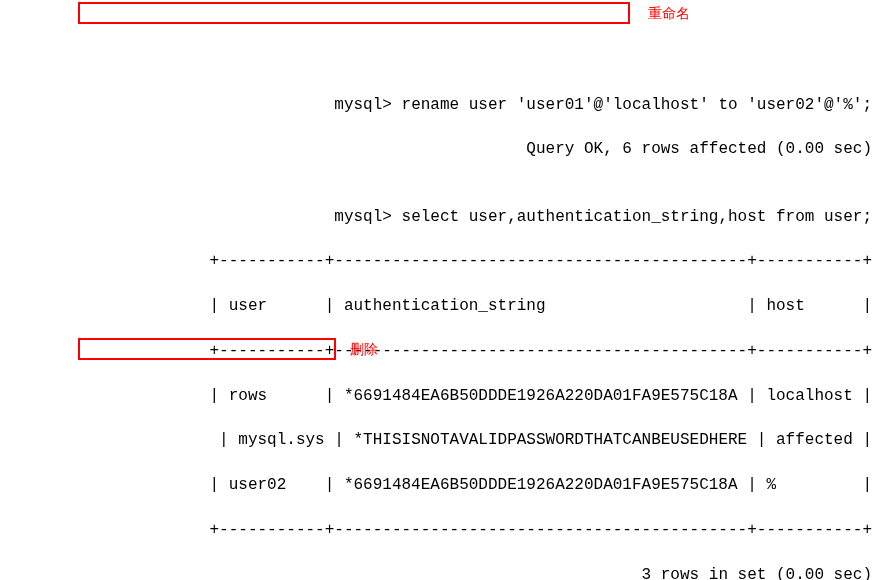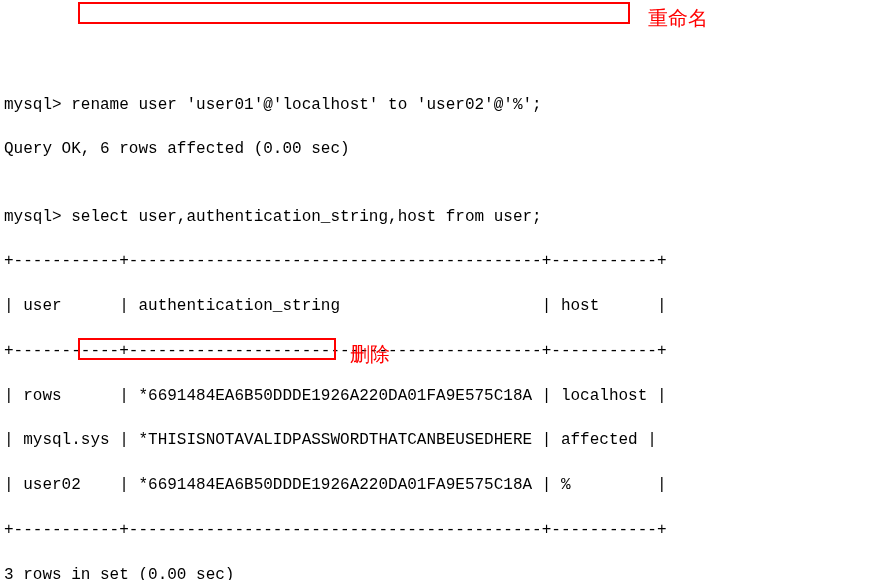--- a/index.html
+++ b/index.html
@@ -12,32 +12,33 @@
       color: #000;
       white-space: pre;
       position: relative;
       width: 876px;
       height: 580px;
       box-sizing: border-box;
     }
     .line {
       display: block;
       white-space: pre;
+      text-align: right;
     }
     .red-box {
       position: absolute;
       border: 2px solid #ff0000;
       box-sizing: border-box;
       pointer-events: none;
     }
     .red-label {
       position: absolute;
       color: #ff0000;
       font-family: 'SimSun', '宋体', sans-serif;
-      font-size: 20px;
+      font-size: 14px;
       font-weight: normal;
     }
     #box1 { top: 2px; left: 78px; width: 552px; height: 22px; }
     #label1 { top: 4px; left: 648px; }
     #box2 { top: 338px; left: 78px; width: 258px; height: 22px; }
     #label2 { top: 340px; left: 350px; }
   </style>
 </head>
 <body>
 

